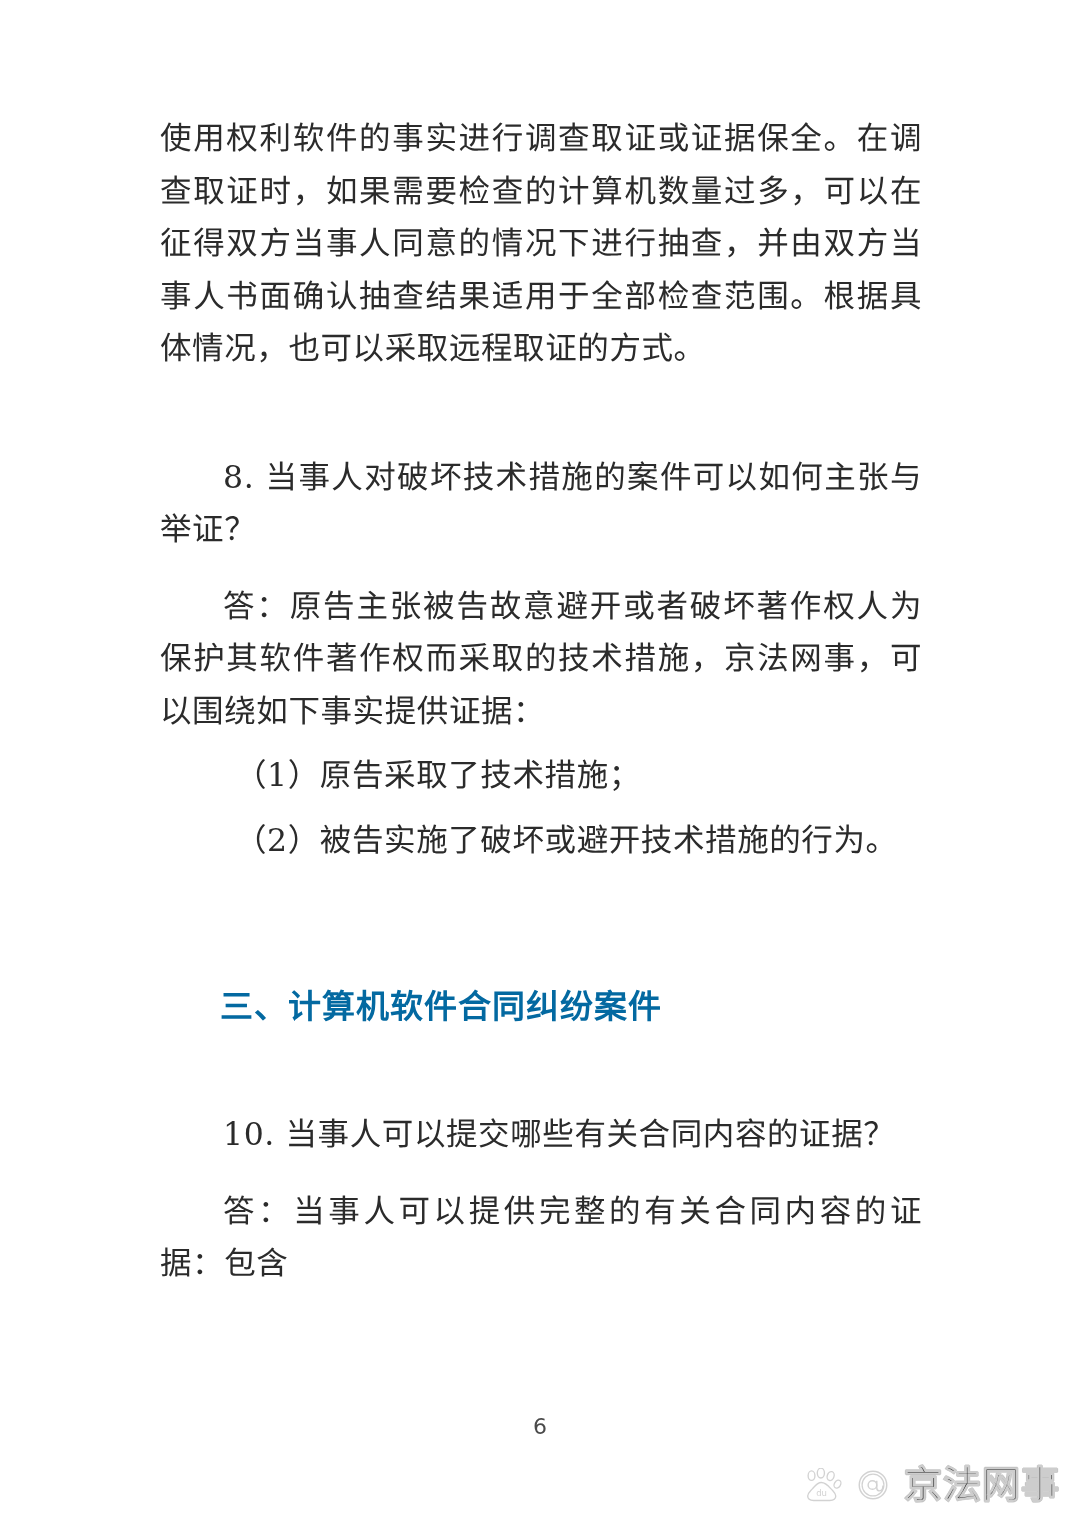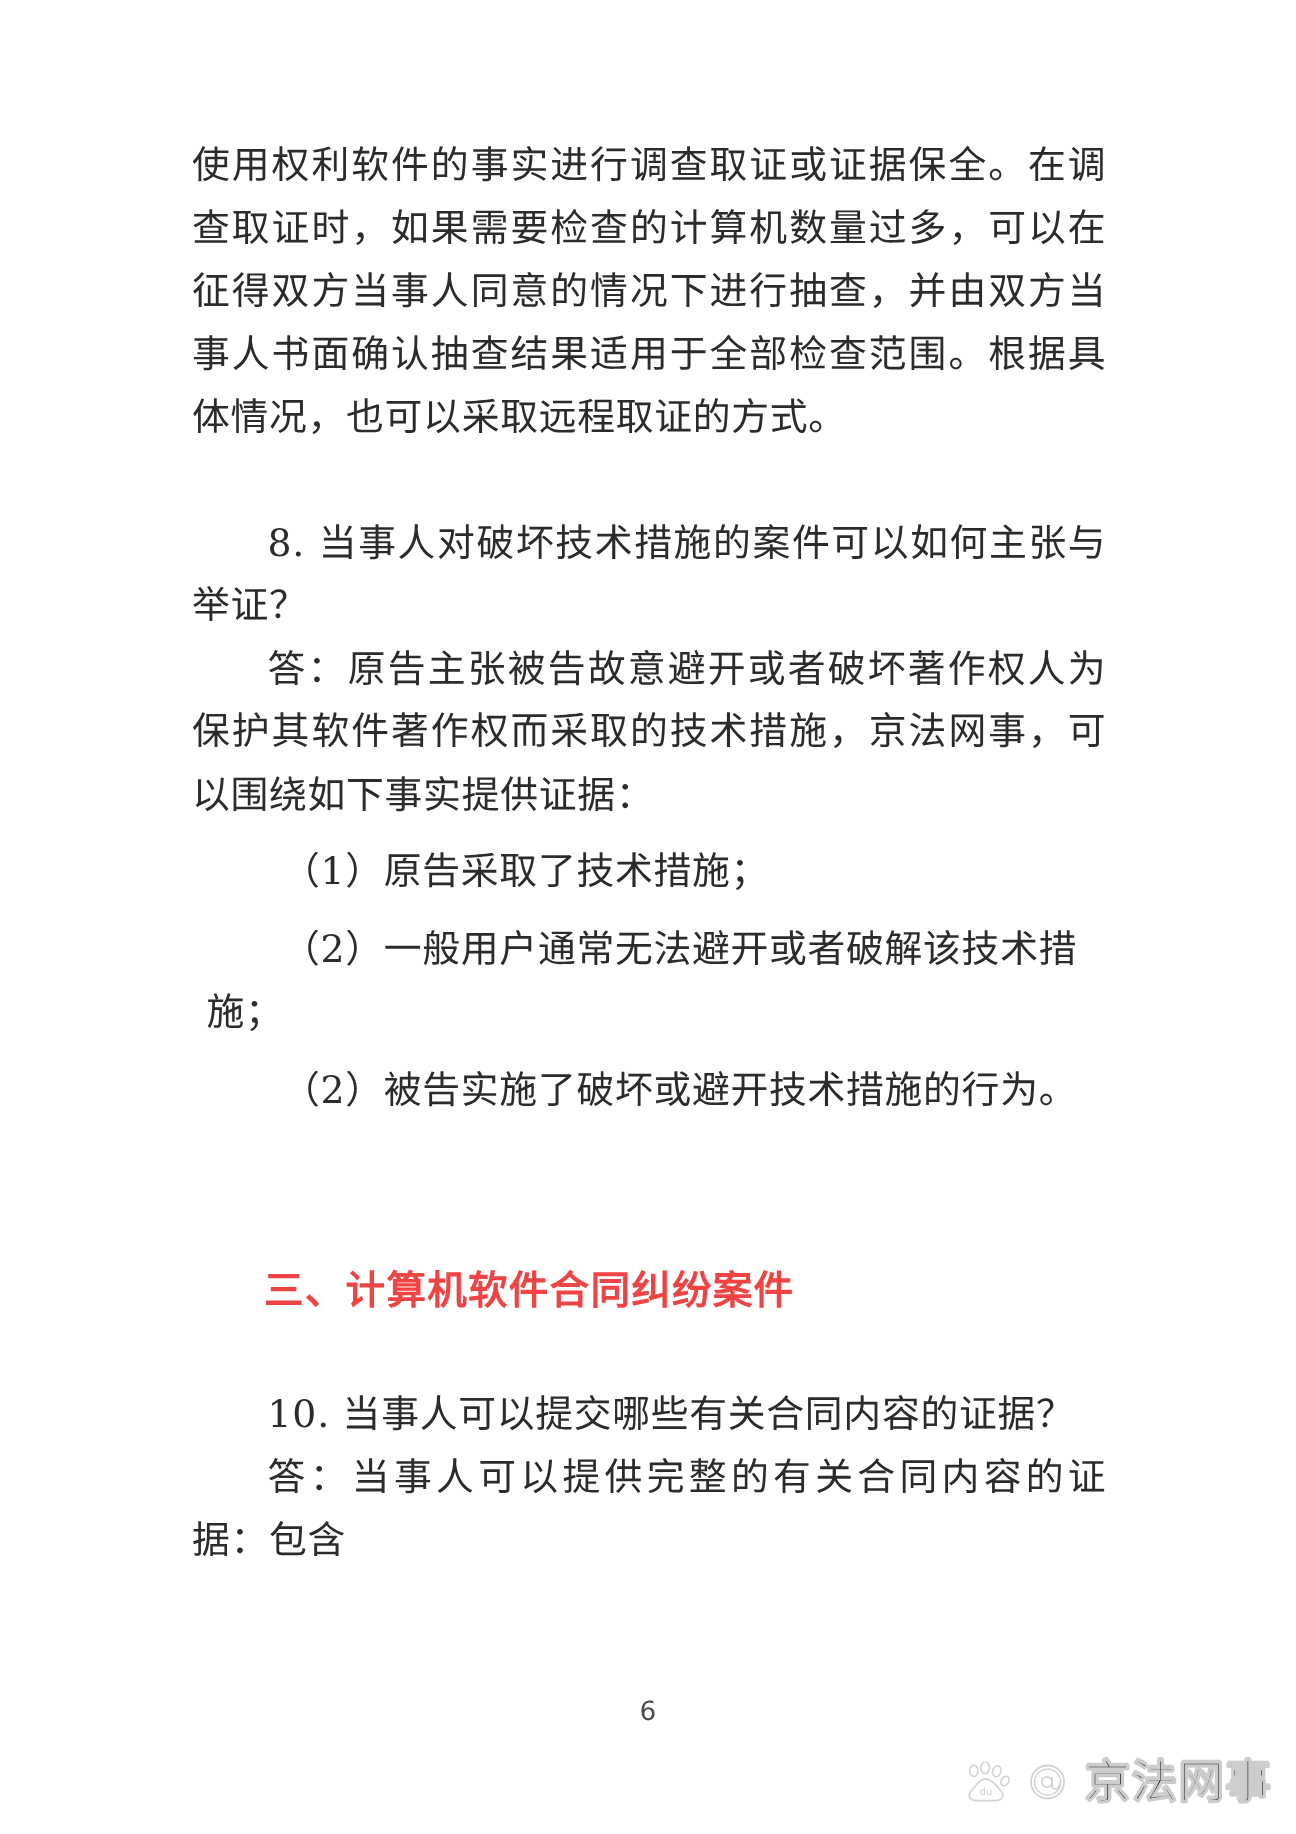--- a/index.html
+++ b/index.html
@@ -31,20 +31,21 @@
     font-size: 31.5px;
     line-height: 52.5px;
     letter-spacing: 0.6px;
     text-align: justify;
     text-justify: inter-character;
     margin: 0;
     color: #2b2b2b;
   }
   .para.indent {
     text-indent: 63px;
+    margin-top: 24px;
   }
 
   
   .gap-lg { height: 52px; }
 
   
   .list {
     margin: 0;
     padding: 0;
     list-style: none;
@@ -60,21 +61,21 @@
 
   
   .section-heading {
     font-family: "DejaVu Sans", "Liberation Sans", sans-serif;
     font-weight: bold;
     font-size: 33px;
     line-height: 50px;
     letter-spacing: 1px;
     text-indent: 60px;
     margin: 0;
-    color: #ef4444;
+    color: #0369a1;
   }
 
   
   .page-number {
     position: absolute;
     left: 0;
     right: 0;
     top: 1414px;
     text-align: center;
     font-size: 22px;
@@ -129,21 +130,20 @@
     <p class="para">使用权利软件的事实进行调查取证或证据保全。在调查取证时，如果需要检查的计算机数量过多，可以在征得双方当事人同意的情况下进行抽查，并由双方当事人书面确认抽查结果适用于全部检查范围。根据具体情况，也可以采取远程取证的方式。</p>
 
     <div class="gap-lg"></div>
 
     <p class="para indent">8. 当事人对破坏技术措施的案件可以如何主张与举证？</p>
 
     <p class="para indent">答：原告主张被告故意避开或者破坏著作权人为保护其软件著作权而采取的技术措施，京法网事，可以围绕如下事实提供证据：</p>
 
     <ul class="list">
       <li class="list-item">（1）原告采取了技术措施；</li>
-      <li class="list-item">（2）一般用户通常无法避开或者破解该技术措施；</li>
       <li class="list-item">（2）被告实施了破坏或避开技术措施的行为。</li>
     </ul>
 
     <div class="gap-lg"></div>
 
 
 
     <div class="gap-lg"></div>
 
     <h2 class="section-heading">三、计算机软件合同纠纷案件</h2>

